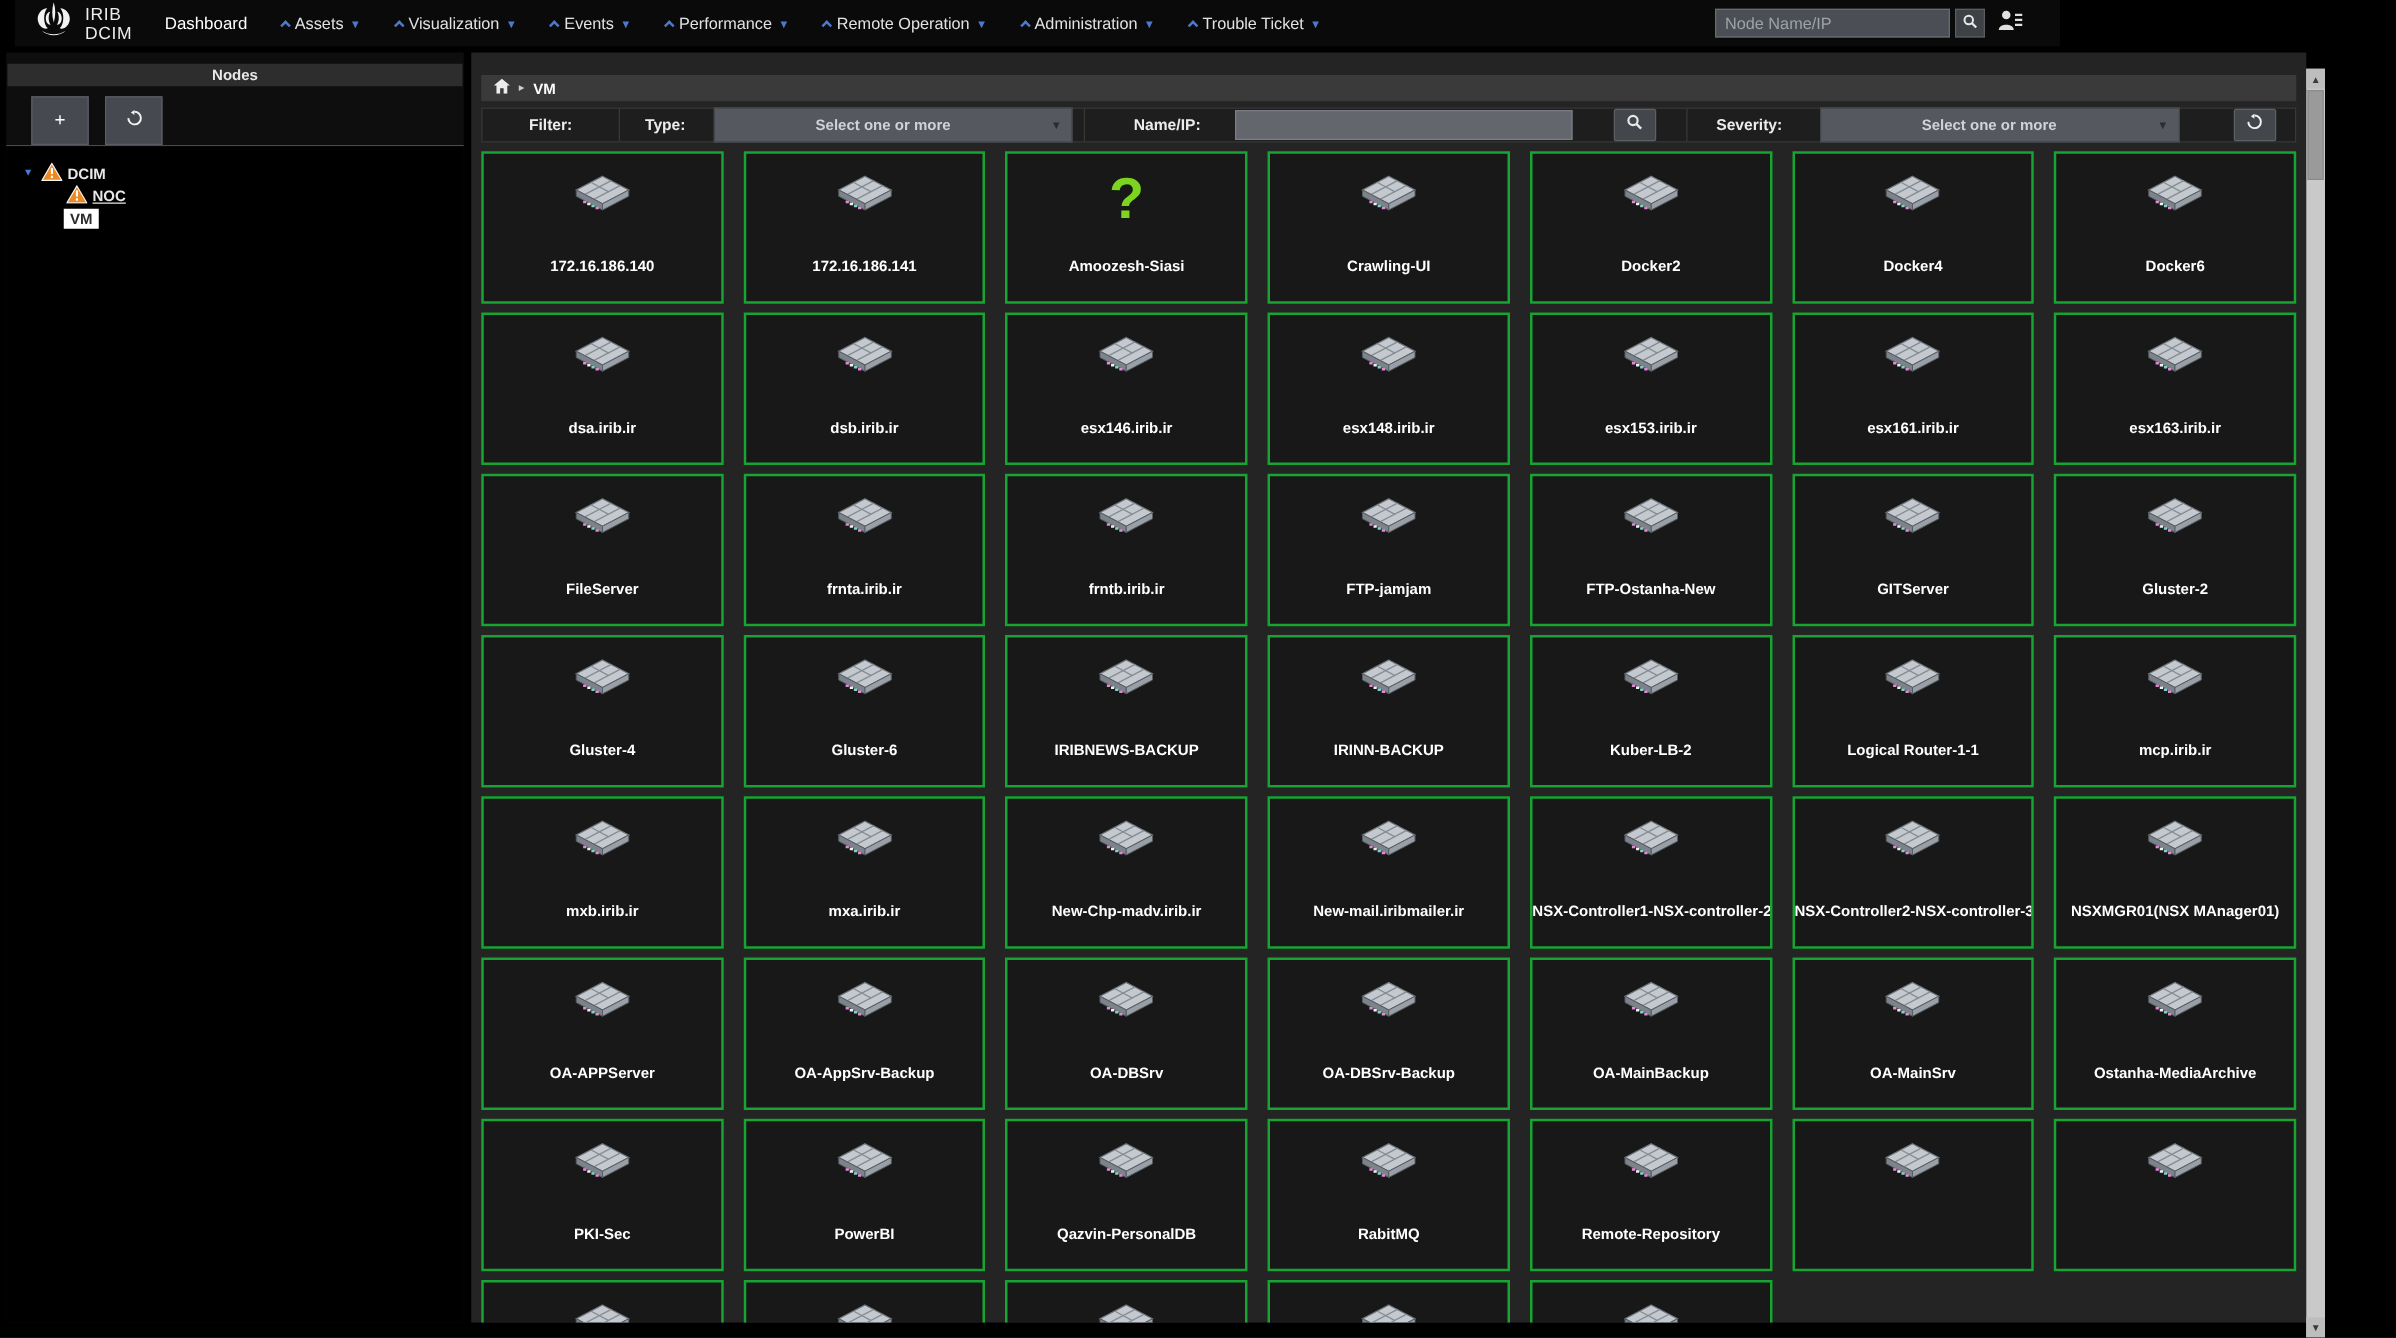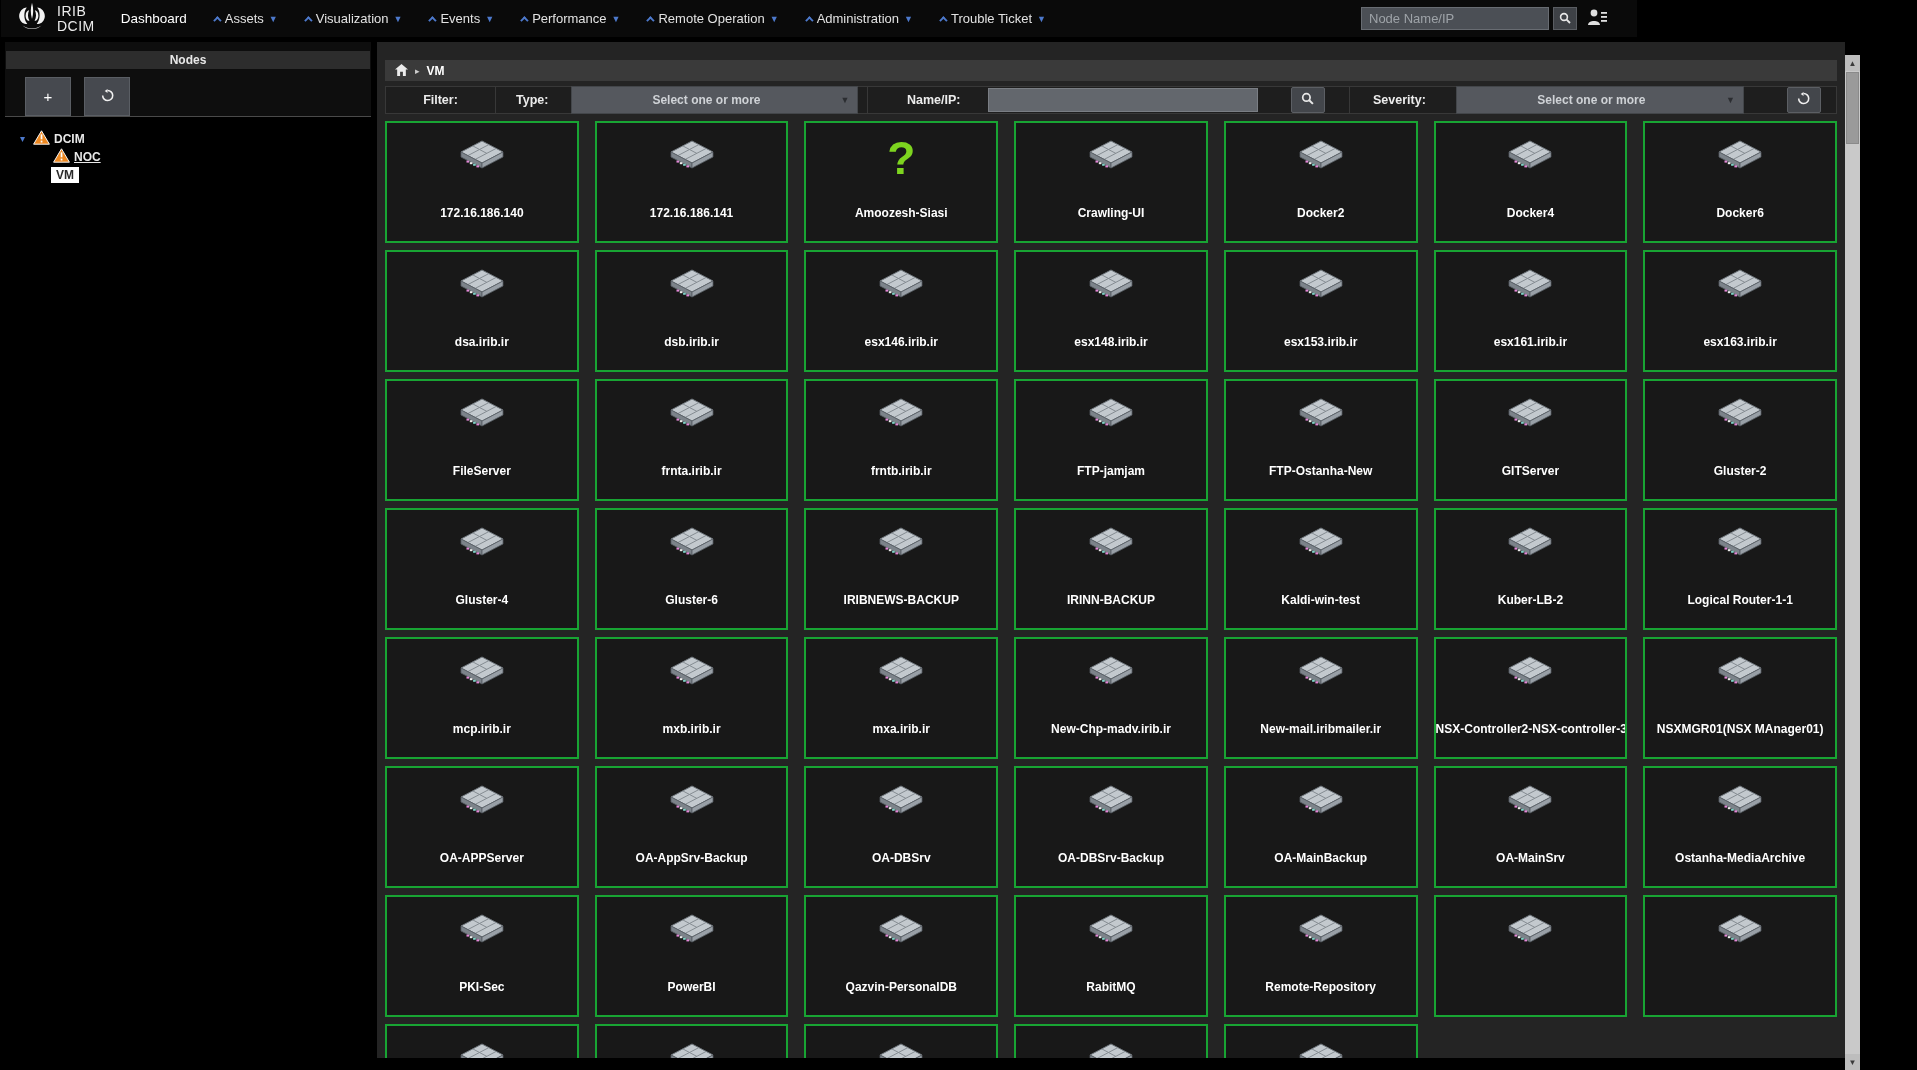--- a/index.html
+++ b/index.html
@@ -4,21 +4,21 @@
 <style>
   :root{
     --green:#18a433; --orange:#ee8820; --qgreen:#7dd41f; --blue:#4d79cc;
     --panel:#242424; --card:#181818;
   }
   *{margin:0;padding:0;box-sizing:border-box;}
   html,body{width:1917px;height:1070px;overflow:hidden;}
   body{background:#000;font-family:"Liberation Sans","DejaVu Sans",sans-serif;position:relative;color:#e6e6e6;}
 
   
-  .navbar{position:absolute;top:0;left:1px;width:1636px;height:37px;background:#0a0a0a;display:flex;align-items:center;}
+  .navbar{position:absolute;top:0;left:12px;width:1636px;height:37px;background:#0a0a0a;display:flex;align-items:center;}
   .brand{display:flex;align-items:center;margin-left:12px;}
   .brand-text{font-size:14px;line-height:15px;color:#ececec;margin-left:6px;letter-spacing:.5px;}
   .nav-item{display:flex;align-items:center;font-size:13px;color:#e2e2e2;margin-left:26px;cursor:pointer;white-space:nowrap;}
   .nav-item.active{color:#fff;font-size:13.5px;}
   .chev-up{display:inline-block;width:6px;height:6px;border-top:2px solid var(--blue);border-right:2px solid var(--blue);transform:rotate(-45deg) translateY(2px);margin-right:6px;}
   .caret-dn{color:var(--blue);font-size:9px;margin-left:5px;}
   .nav-right{margin-left:auto;display:flex;align-items:center;margin-right:30px;}
   .nav-search{width:188px;height:23px;background:#4b4f55;border:1px solid #686c72;color:#bef264;font-size:13px;padding:0 7px;outline:none;}
   .nav-search::placeholder{color:#9ea3a8;}
   .nav-search-btn{width:24px;height:23px;margin-left:4px;background:#3e4146;border:1px solid #5a5d62;display:flex;align-items:center;justify-content:center;cursor:pointer;}
@@ -750,40 +750,20 @@
           <polygon points="2,14 23,25 23,30 2,19" fill="#7c838a" stroke="#565c62" stroke-width="0.8"></polygon>
           <polygon points="44,14 23,25 23,30 44,19" fill="#989fa6" stroke="#565c62" stroke-width="0.8"></polygon>
           <rect x="7.5" y="22.6" width="2.6" height="2" fill="#e489d8"></rect>
           <rect x="10.8" y="24.2" width="2.6" height="2" fill="#efefef"></rect>
           <rect x="14.1" y="25.8" width="2.6" height="2" fill="#7fd3c7"></rect>
           <rect x="17.4" y="27.4" width="2.6" height="2" fill="#e489d8"></rect>
         </svg>
       </span>
 
     </div>
-    <div class="card-label">Kaldi-win-test</div>
-  </div>
-      <div class="card">
-    <div class="card-icon">
-      <span>
-        <svg width="46" height="36" viewBox="0 0 46 36">
-          <polygon points="23,3 44,14 23,25 2,14" fill="#c3c9ce" stroke="#6e757b" stroke-width="1"></polygon>
-          <line x1="30" y1="6.5" x2="9" y2="17.5" stroke="#858c92" stroke-width="1"></line>
-          <line x1="37" y1="10.5" x2="16" y2="21.5" stroke="#858c92" stroke-width="1"></line>
-          <line x1="14" y1="8" x2="28" y2="15.5" stroke="#858c92" stroke-width="1"></line>
-          <polygon points="2,14 23,25 23,30 2,19" fill="#7c838a" stroke="#565c62" stroke-width="0.8"></polygon>
-          <polygon points="44,14 23,25 23,30 44,19" fill="#989fa6" stroke="#565c62" stroke-width="0.8"></polygon>
-          <rect x="7.5" y="22.6" width="2.6" height="2" fill="#e489d8"></rect>
-          <rect x="10.8" y="24.2" width="2.6" height="2" fill="#efefef"></rect>
-          <rect x="14.1" y="25.8" width="2.6" height="2" fill="#7fd3c7"></rect>
-          <rect x="17.4" y="27.4" width="2.6" height="2" fill="#e489d8"></rect>
-        </svg>
-      </span>
-
-    </div>
     <div class="card-label">Kuber-LB-2</div>
   </div>
       <div class="card">
     <div class="card-icon">
       <span>
         <svg width="46" height="36" viewBox="0 0 46 36">
           <polygon points="23,3 44,14 23,25 2,14" fill="#c3c9ce" stroke="#6e757b" stroke-width="1"></polygon>
           <line x1="30" y1="6.5" x2="9" y2="17.5" stroke="#858c92" stroke-width="1"></line>
           <line x1="37" y1="10.5" x2="16" y2="21.5" stroke="#858c92" stroke-width="1"></line>
           <line x1="14" y1="8" x2="28" y2="15.5" stroke="#858c92" stroke-width="1"></line>
@@ -891,20 +871,40 @@
           <polygon points="44,14 23,25 23,30 44,19" fill="#989fa6" stroke="#565c62" stroke-width="0.8"></polygon>
           <rect x="7.5" y="22.6" width="2.6" height="2" fill="#e489d8"></rect>
           <rect x="10.8" y="24.2" width="2.6" height="2" fill="#efefef"></rect>
           <rect x="14.1" y="25.8" width="2.6" height="2" fill="#7fd3c7"></rect>
           <rect x="17.4" y="27.4" width="2.6" height="2" fill="#e489d8"></rect>
         </svg>
       </span>
 
     </div>
     <div class="card-label">New-mail.iribmailer.ir</div>
+  </div>
+      <div class="card">
+    <div class="card-icon">
+      <span>
+        <svg width="46" height="36" viewBox="0 0 46 36">
+          <polygon points="23,3 44,14 23,25 2,14" fill="#c3c9ce" stroke="#6e757b" stroke-width="1"></polygon>
+          <line x1="30" y1="6.5" x2="9" y2="17.5" stroke="#858c92" stroke-width="1"></line>
+          <line x1="37" y1="10.5" x2="16" y2="21.5" stroke="#858c92" stroke-width="1"></line>
+          <line x1="14" y1="8" x2="28" y2="15.5" stroke="#858c92" stroke-width="1"></line>
+          <polygon points="2,14 23,25 23,30 2,19" fill="#7c838a" stroke="#565c62" stroke-width="0.8"></polygon>
+          <polygon points="44,14 23,25 23,30 44,19" fill="#989fa6" stroke="#565c62" stroke-width="0.8"></polygon>
+          <rect x="7.5" y="22.6" width="2.6" height="2" fill="#e489d8"></rect>
+          <rect x="10.8" y="24.2" width="2.6" height="2" fill="#efefef"></rect>
+          <rect x="14.1" y="25.8" width="2.6" height="2" fill="#7fd3c7"></rect>
+          <rect x="17.4" y="27.4" width="2.6" height="2" fill="#e489d8"></rect>
+        </svg>
+      </span>
+
+    </div>
+    <div class="card-label">NSX-Controller1-NSX-controller-2</div>
   </div>
       <div class="card">
     <div class="card-icon">
       <span>
         <svg width="46" height="36" viewBox="0 0 46 36">
           <polygon points="23,3 44,14 23,25 2,14" fill="#c3c9ce" stroke="#6e757b" stroke-width="1"></polygon>
           <line x1="30" y1="6.5" x2="9" y2="17.5" stroke="#858c92" stroke-width="1"></line>
           <line x1="37" y1="10.5" x2="16" y2="21.5" stroke="#858c92" stroke-width="1"></line>
           <line x1="14" y1="8" x2="28" y2="15.5" stroke="#858c92" stroke-width="1"></line>
           <polygon points="2,14 23,25 23,30 2,19" fill="#7c838a" stroke="#565c62" stroke-width="0.8"></polygon>

